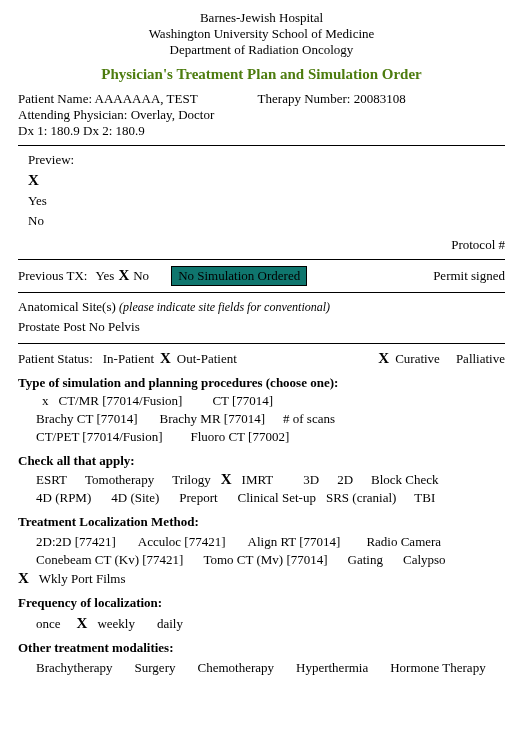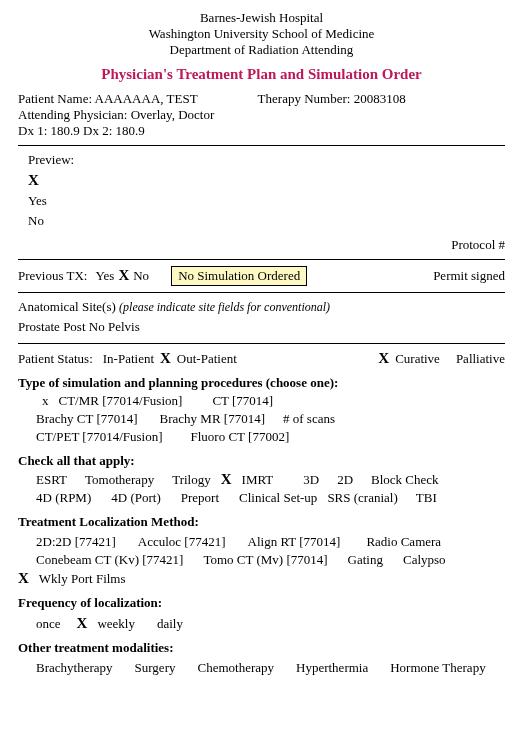--- a/index.html
+++ b/index.html
@@ -20,21 +20,21 @@
       text-align: center;
       margin-bottom: 6px;
     }
     .header-line {
       font-size: 13px;
     }
     .title {
       text-align: center;
       font-size: 15px;
       font-weight: bold;
-      color: #be185d;
+      color: #4d7c0f;
       margin: 8px 0 8px 0;
     }
     .patient-info {
       margin-bottom: 6px;
       font-size: 13px;
     }
     .patient-row {
       display: flex;
       gap: 20px;
     }
@@ -49,21 +49,21 @@
       margin: 4px 0;
       flex-wrap: wrap;
       gap: 4px;
     }
     .bold-x {
       font-weight: bold;
       font-size: 15px;
     }
     .highlight-box {
       border: 1px solid #000;
-      background: #fef9c3;
+      background: #0f766e;
       padding: 1px 6px;
       display: inline-block;
     }
     .section-title-bold {
       font-weight: bold;
       margin: 8px 0 2px 0;
       font-size: 13px;
     }
     .indent {
       margin-left: 18px;
@@ -90,21 +90,21 @@
       margin: 6px 0;
     }
     .spacer { flex: 1; }
   </style>
 </head>
 <body>
 
 <div class="header">
   <div class="header-line">Barnes-Jewish Hospital</div>
   <div class="header-line">Washington University School of Medicine</div>
-  <div class="header-line">Department of Radiation Attending</div>
+  <div class="header-line">Department of Radiation Oncology</div>
 </div>
 
 <div class="title">Physician's Treatment Plan and Simulation Order</div>
 
 <div class="patient-info">
   <div class="patient-row">
     <div>
       <span>Patient Name:</span>
       <span>  </span>
       <span>AAAAAAA, TEST</span>
@@ -196,21 +196,21 @@
   <span style="margin-left:8px;">Tomotherapy</span>
   <span style="margin-left:8px;">Trilogy</span>
   <span class="bold-x">X</span>
   <span>IMRT</span>
   <span style="margin-left:20px;">3D</span>
   <span style="margin-left:8px;">2D</span>
   <span style="margin-left:8px;">Block Check</span>
 </div>
 <div class="row-items indent">
   <span>4D (RPM)</span>
-  <span style="margin-left:10px;">4D (Port)</span>
+  <span style="margin-left:10px;">4D (Site)</span>
   <span style="margin-left:10px;">Preport</span>
   <span style="margin-left:10px;">Clinical Set-up</span>
   <span style="">SRS (cranial)</span>
   <span style="margin-left:8px;">TBI</span>
 </div>
 
 <div class="section-title-bold" style="margin-top:8px;">Treatment Localization Method:</div>
 <div class="row-items indent" style="margin-top:4px;">
   <span>2D:2D [77421]</span>
   <span style="margin-left:12px;">Acculoc [77421]</span>

